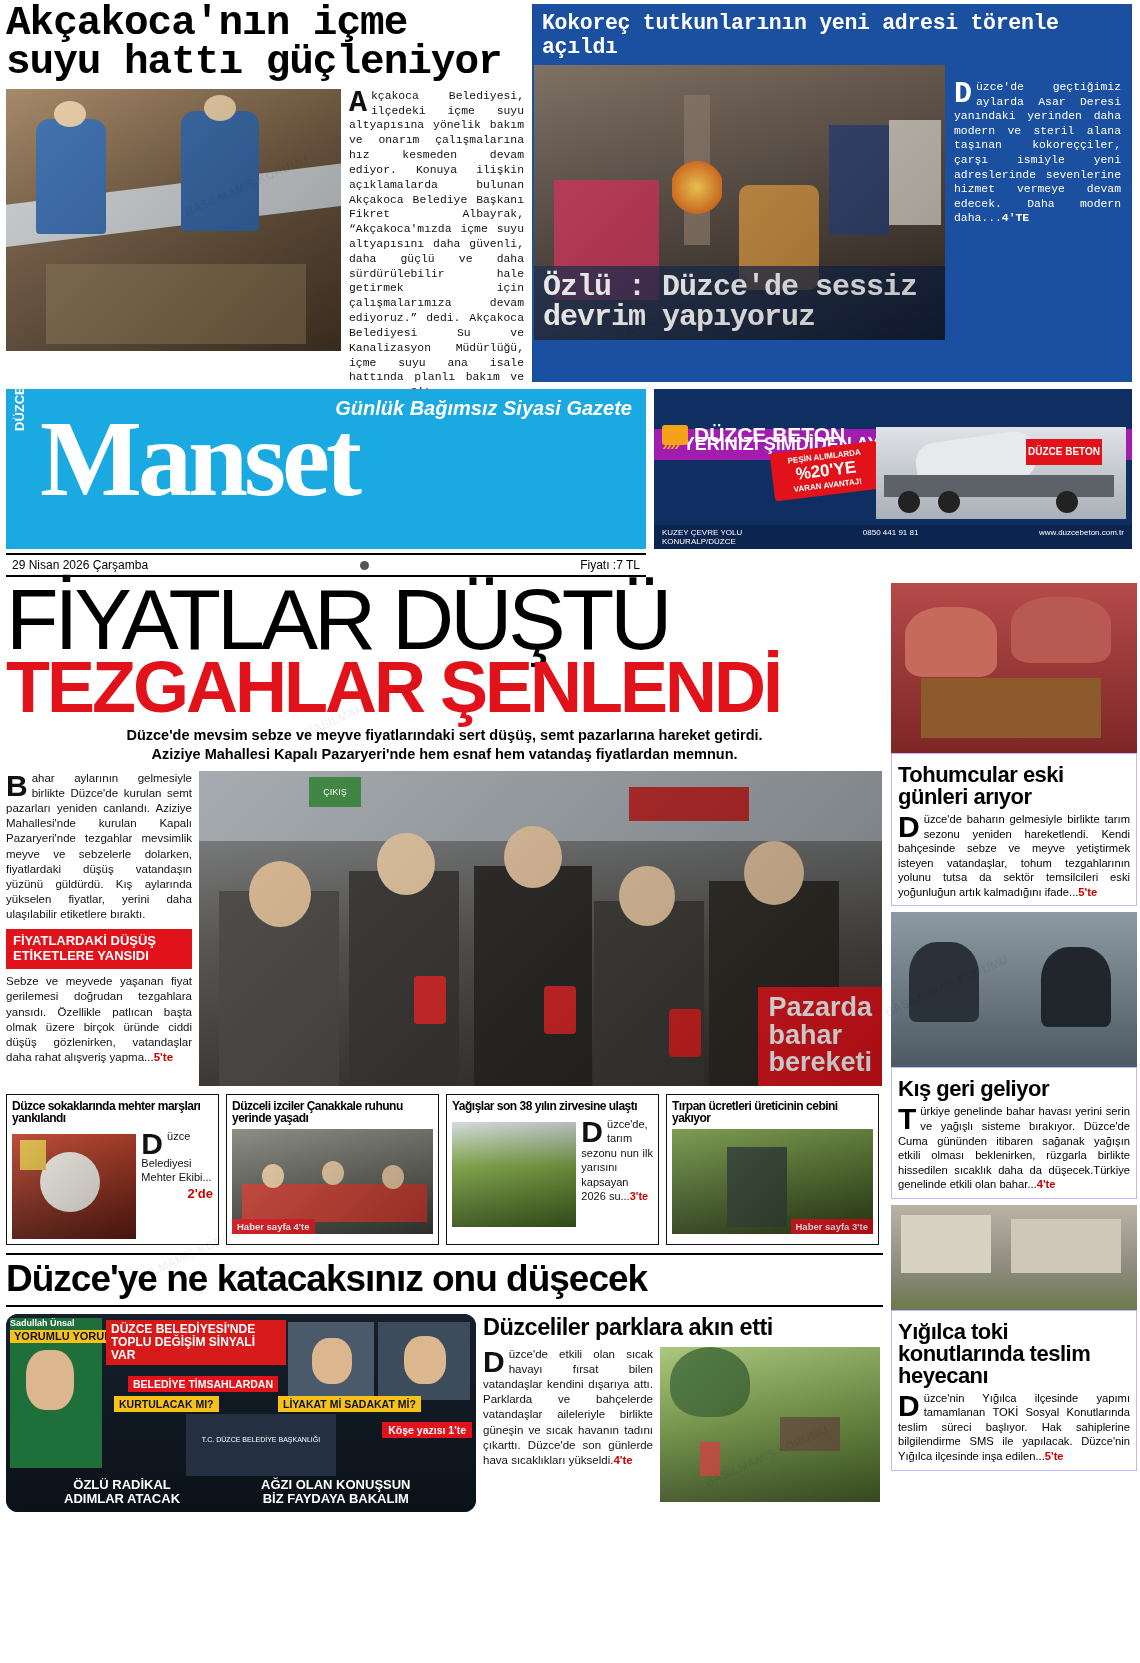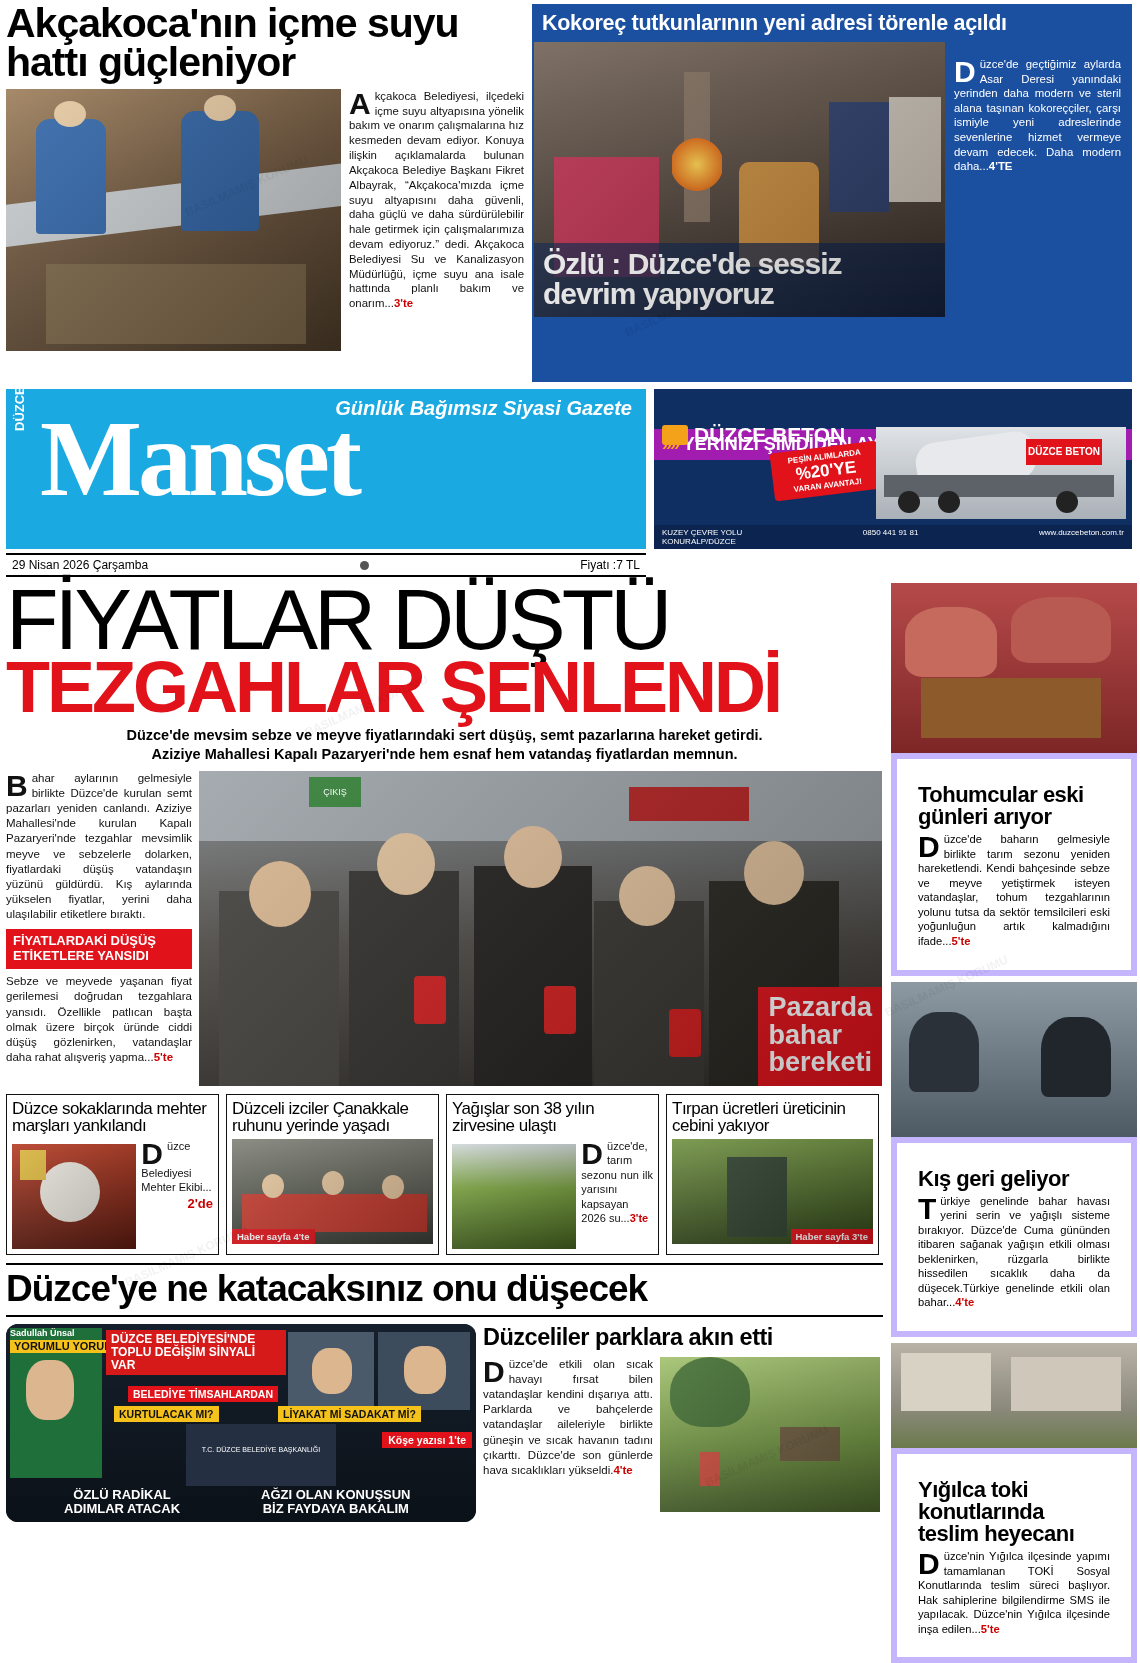--- a/index.html
+++ b/index.html
@@ -13,21 +13,21 @@
   
   .photo { background:#8a8f92; position:relative; overflow:hidden; }
   .photo::after{ content:""; position:absolute; inset:0;
     background:linear-gradient(135deg, rgba(255,255,255,.12), rgba(0,0,0,.25)); }
   .hl { font-weight:bold; line-height:1.0; }
   .body-txt { font-size:11.5px; line-height:1.32; text-align:justify; color:#111; }
   .dropcap { float:left; font-size:30px; line-height:25px; font-weight:bold; padding:2px 4px 0 0; }
   .pg { color:#cc0000; font-weight:bold; }
 
   
-  .topstrip { display:flex; gap:8px; height:378px; }
+  .topstrip { display:flex; gap:8px; height:378px;font-family:Liberation Mono, monospace; }
   .top-left { width:518px; position:relative; }
   .top-left h1 { font-size:41px; line-height:.96; letter-spacing:-1px; font-weight:bold; }
   .tl-body { display:flex; gap:8px; margin-top:6px; height:262px; }
   .tl-photo { width:335px; height:262px; background:#6f5a44; position:relative; overflow:hidden; }
   .tl-text { width:175px; font-size:11.4px; line-height:1.3; text-align:justify; }
 
   .top-right { width:600px; border:2px solid #1b4fa0; background:#1b4fa0; position:relative; }
   .tr-title { background:#1b4fa0; color:#fff; font-size:21.5px; font-weight:bold; padding:5px 8px 6px; letter-spacing:-.3px;}
   .tr-inner { display:flex; gap:0; background:#fff; }
   .tr-photo { width:411px; height:275px; background:#5a4e46; position:relative; overflow:hidden;}
@@ -72,36 +72,36 @@
   .lead-row { display:flex; gap:7px; margin-top:8px; }
   .lead-col { width:186px; font-size:11.4px; line-height:1.3; text-align:justify; }
   .redbox { background:#e1121a; color:#fff; font-weight:bold; font-size:13px; padding:5px 7px; line-height:1.15; margin:7px 0 5px;}
   .lead-photo { width:683px; height:315px; background:#55504a; position:relative; overflow:hidden; }
   .pazarda { position:absolute; right:0; bottom:0; background:#e1121a; color:#fff; font-size:27px;
              font-weight:bold; line-height:1.02; padding:7px 10px 9px; }
 
   
   .four { display:flex; gap:7px; margin-top:8px; }
   .fbox { width:213px; border:1px solid #111; padding:5px; }
-  .fbox h3 { font-size:17px; line-height:1.0; font-weight:normal; letter-spacing:-.5px; }
+  .fbox h3 { font-size:12px; line-height:1.0; font-weight:bold; letter-spacing:-.5px; }
   .fbox .ph { height:105px; margin-top:5px; background:#6d6a66; position:relative; overflow:hidden;}
   .fbox .two { display:flex; gap:5px; margin-top:5px; }
   .tagred { background:#e1121a; color:#fff; font-size:9.5px; font-weight:bold; padding:2px 5px; display:inline-block;}
 
   
   .bottom { margin-top:8px; }
   .bottom h2 { font-size:37px; font-weight:bold; letter-spacing:-1px; border-top:2px solid #000; border-bottom:2px solid #000; padding:3px 0 5px;}
   .bot-row { display:flex; gap:7px; margin-top:7px; }
   .tv { width:470px; height:198px; background:#1a2330; position:relative; overflow:hidden; color:#fff;border-radius:12px;}
   .park { width:400px; }
   .park h3 { font-size:23.5px; font-weight:bold; letter-spacing:-.5px; }
 
   
   .rr-photo { width:246px; height:170px; background:#8b3a3a; position:relative; overflow:hidden;}
-  .rr-block { border:6px solid #c4b5fd; padding:21px; background:#fff; }
+  .rr-block { border:1px solid #c4b5fd; padding:6px; background:#fff; }
   .rr-block h3 { font-size:22px; font-weight:bold; line-height:1.0; letter-spacing:-.5px; margin-top:4px;}
   .rr-block p { font-size:11.2px; line-height:1.3; text-align:justify; margin-top:4px;}
 
   .wm { position:absolute; color:rgba(0,0,0,.055); font-size:12px; font-weight:bold;
         transform:rotate(-24deg); pointer-events:none; line-height:1.1; }
 </style>
 </head>
 <body>
 
 <div class="page">

